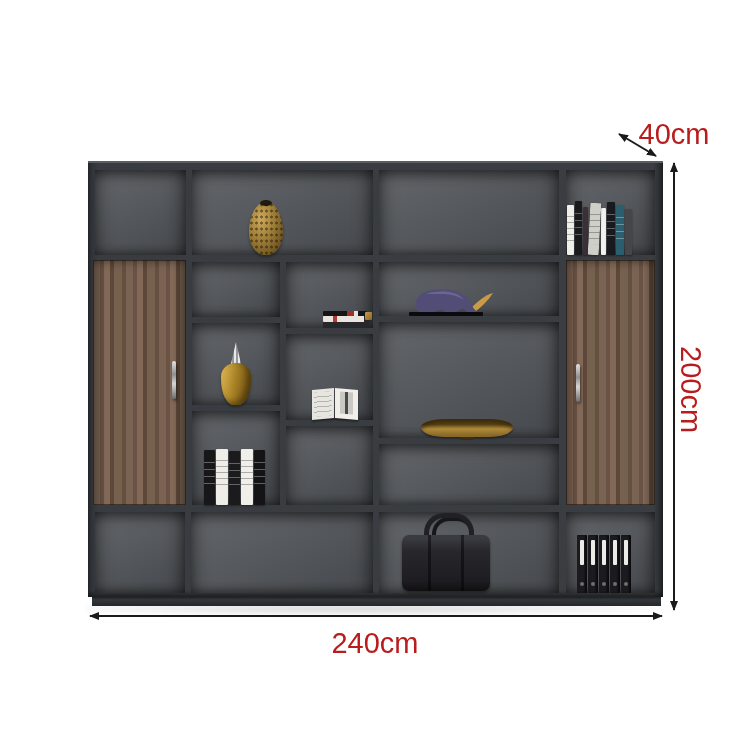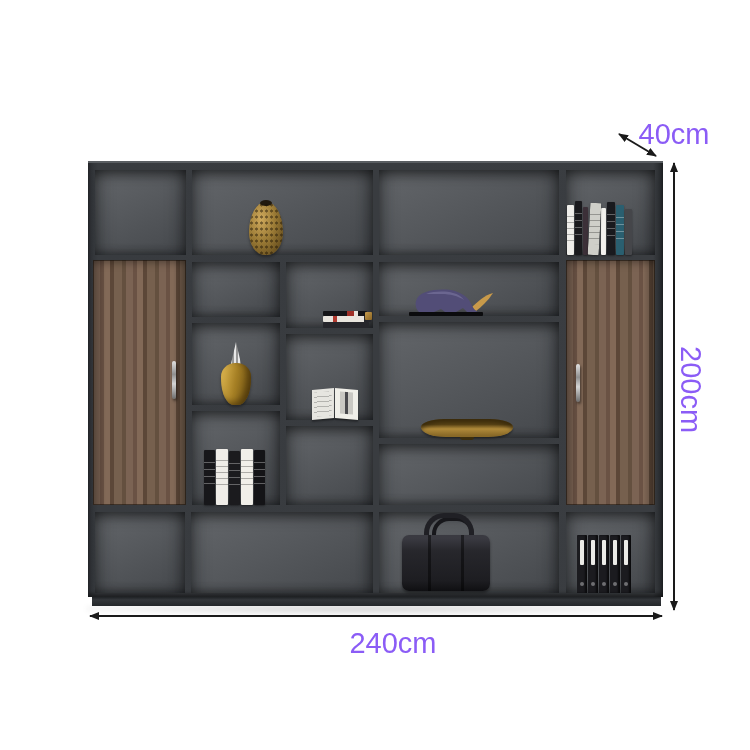--- a/index.html
+++ b/index.html
@@ -96,24 +96,24 @@
   .binders{position:absolute;display:flex;align-items:flex-end;}
   .binder{position:relative;width:10px;height:58px;margin-right:1px;background:#1b1b1f;border-radius:1px 1px 0 0;
         box-shadow:inset -2px 0 2px rgba(0,0,0,.6);}
   .binder::before{content:"";position:absolute;left:3px;top:5px;width:4px;height:25px;background:#ebebe7;border-radius:1px;}
   .binder::after{content:"";position:absolute;left:3px;bottom:7px;width:4px;height:4px;border-radius:50%;background:#6e6e72;}
 
   .rhino-svg{position:absolute;}
 
   
   .dims{position:absolute;left:0;top:0;}
-  .dim-label{position:absolute;color:#8b5cf6;font-size:29px;line-height:30px;letter-spacing:0;}
+  .dim-label{position:absolute;color:#b91c1c;font-size:29px;line-height:30px;letter-spacing:0;}
   .dim-depth{left:636px;top:119px;width:76px;text-align:center;}
   .dim-height{left:676px;top:346px;writing-mode:vertical-rl;}
-  .dim-width{left:343px;top:628px;width:100px;text-align:center;}
+  .dim-width{left:325px;top:628px;width:100px;text-align:center;}
 </style>
 </head>
 <body>
 
 <div class="scene">
 
   <div class="floor-shadow"></div>
 
   <div class="unit">
 

